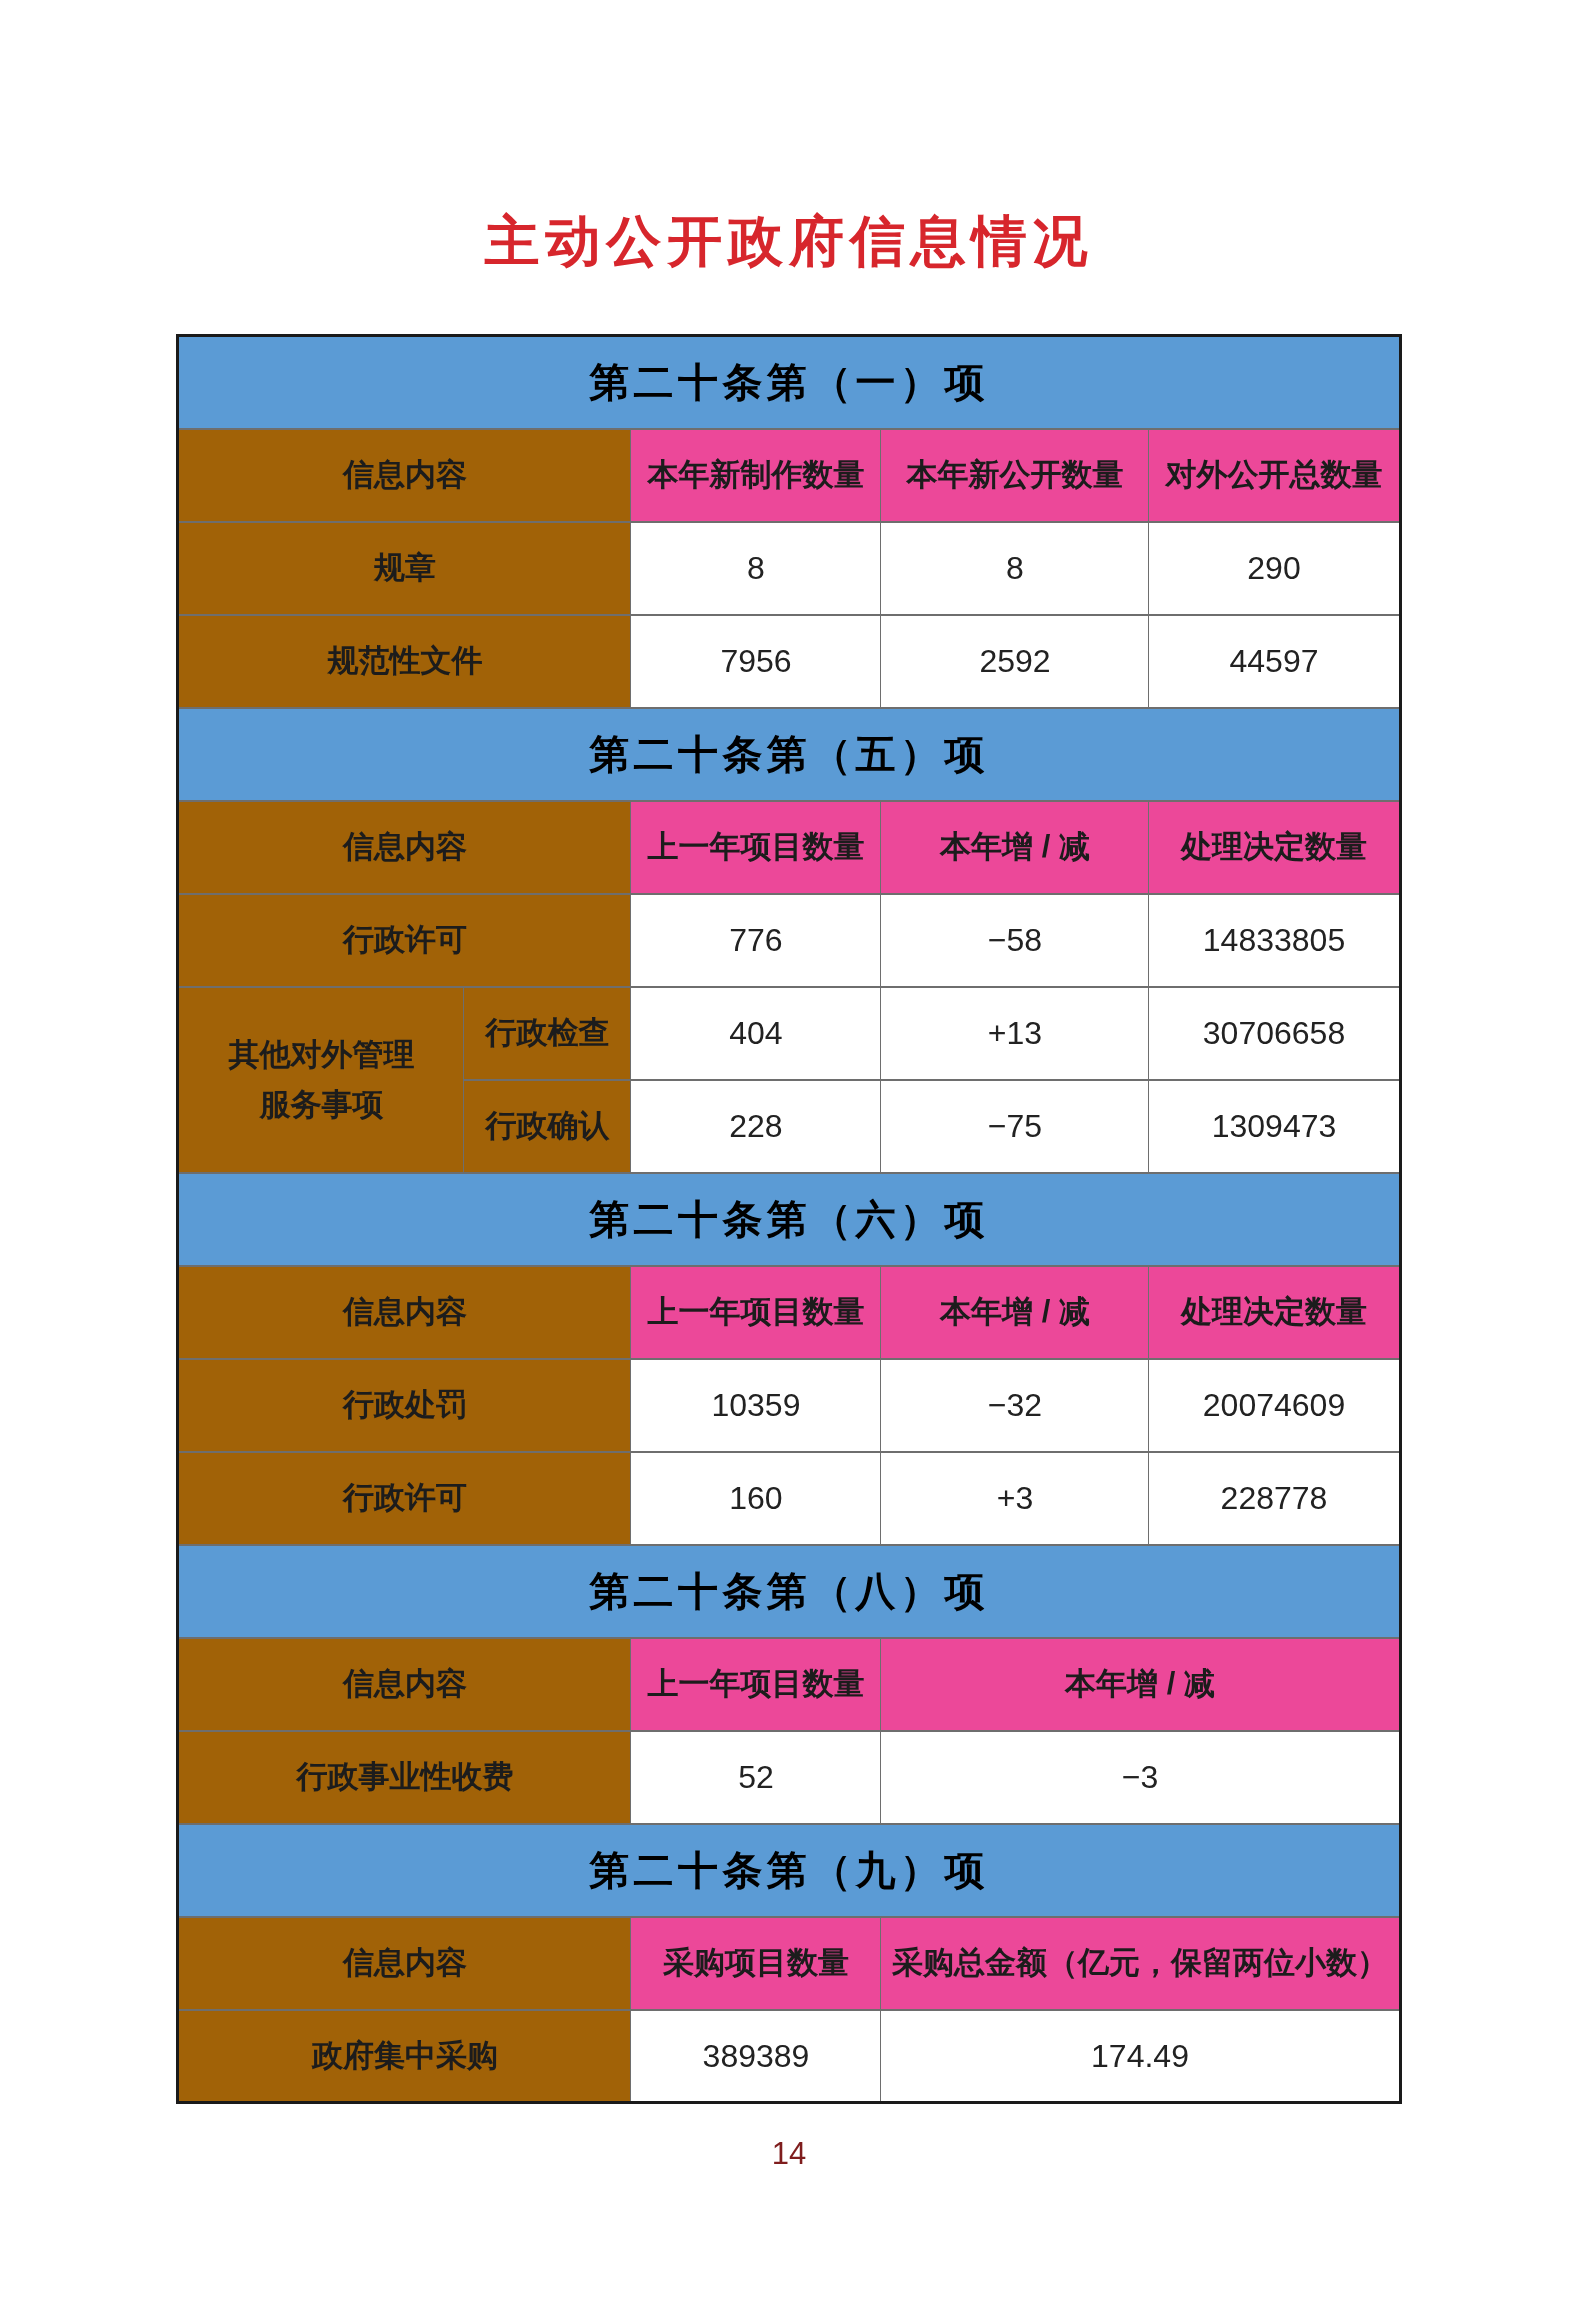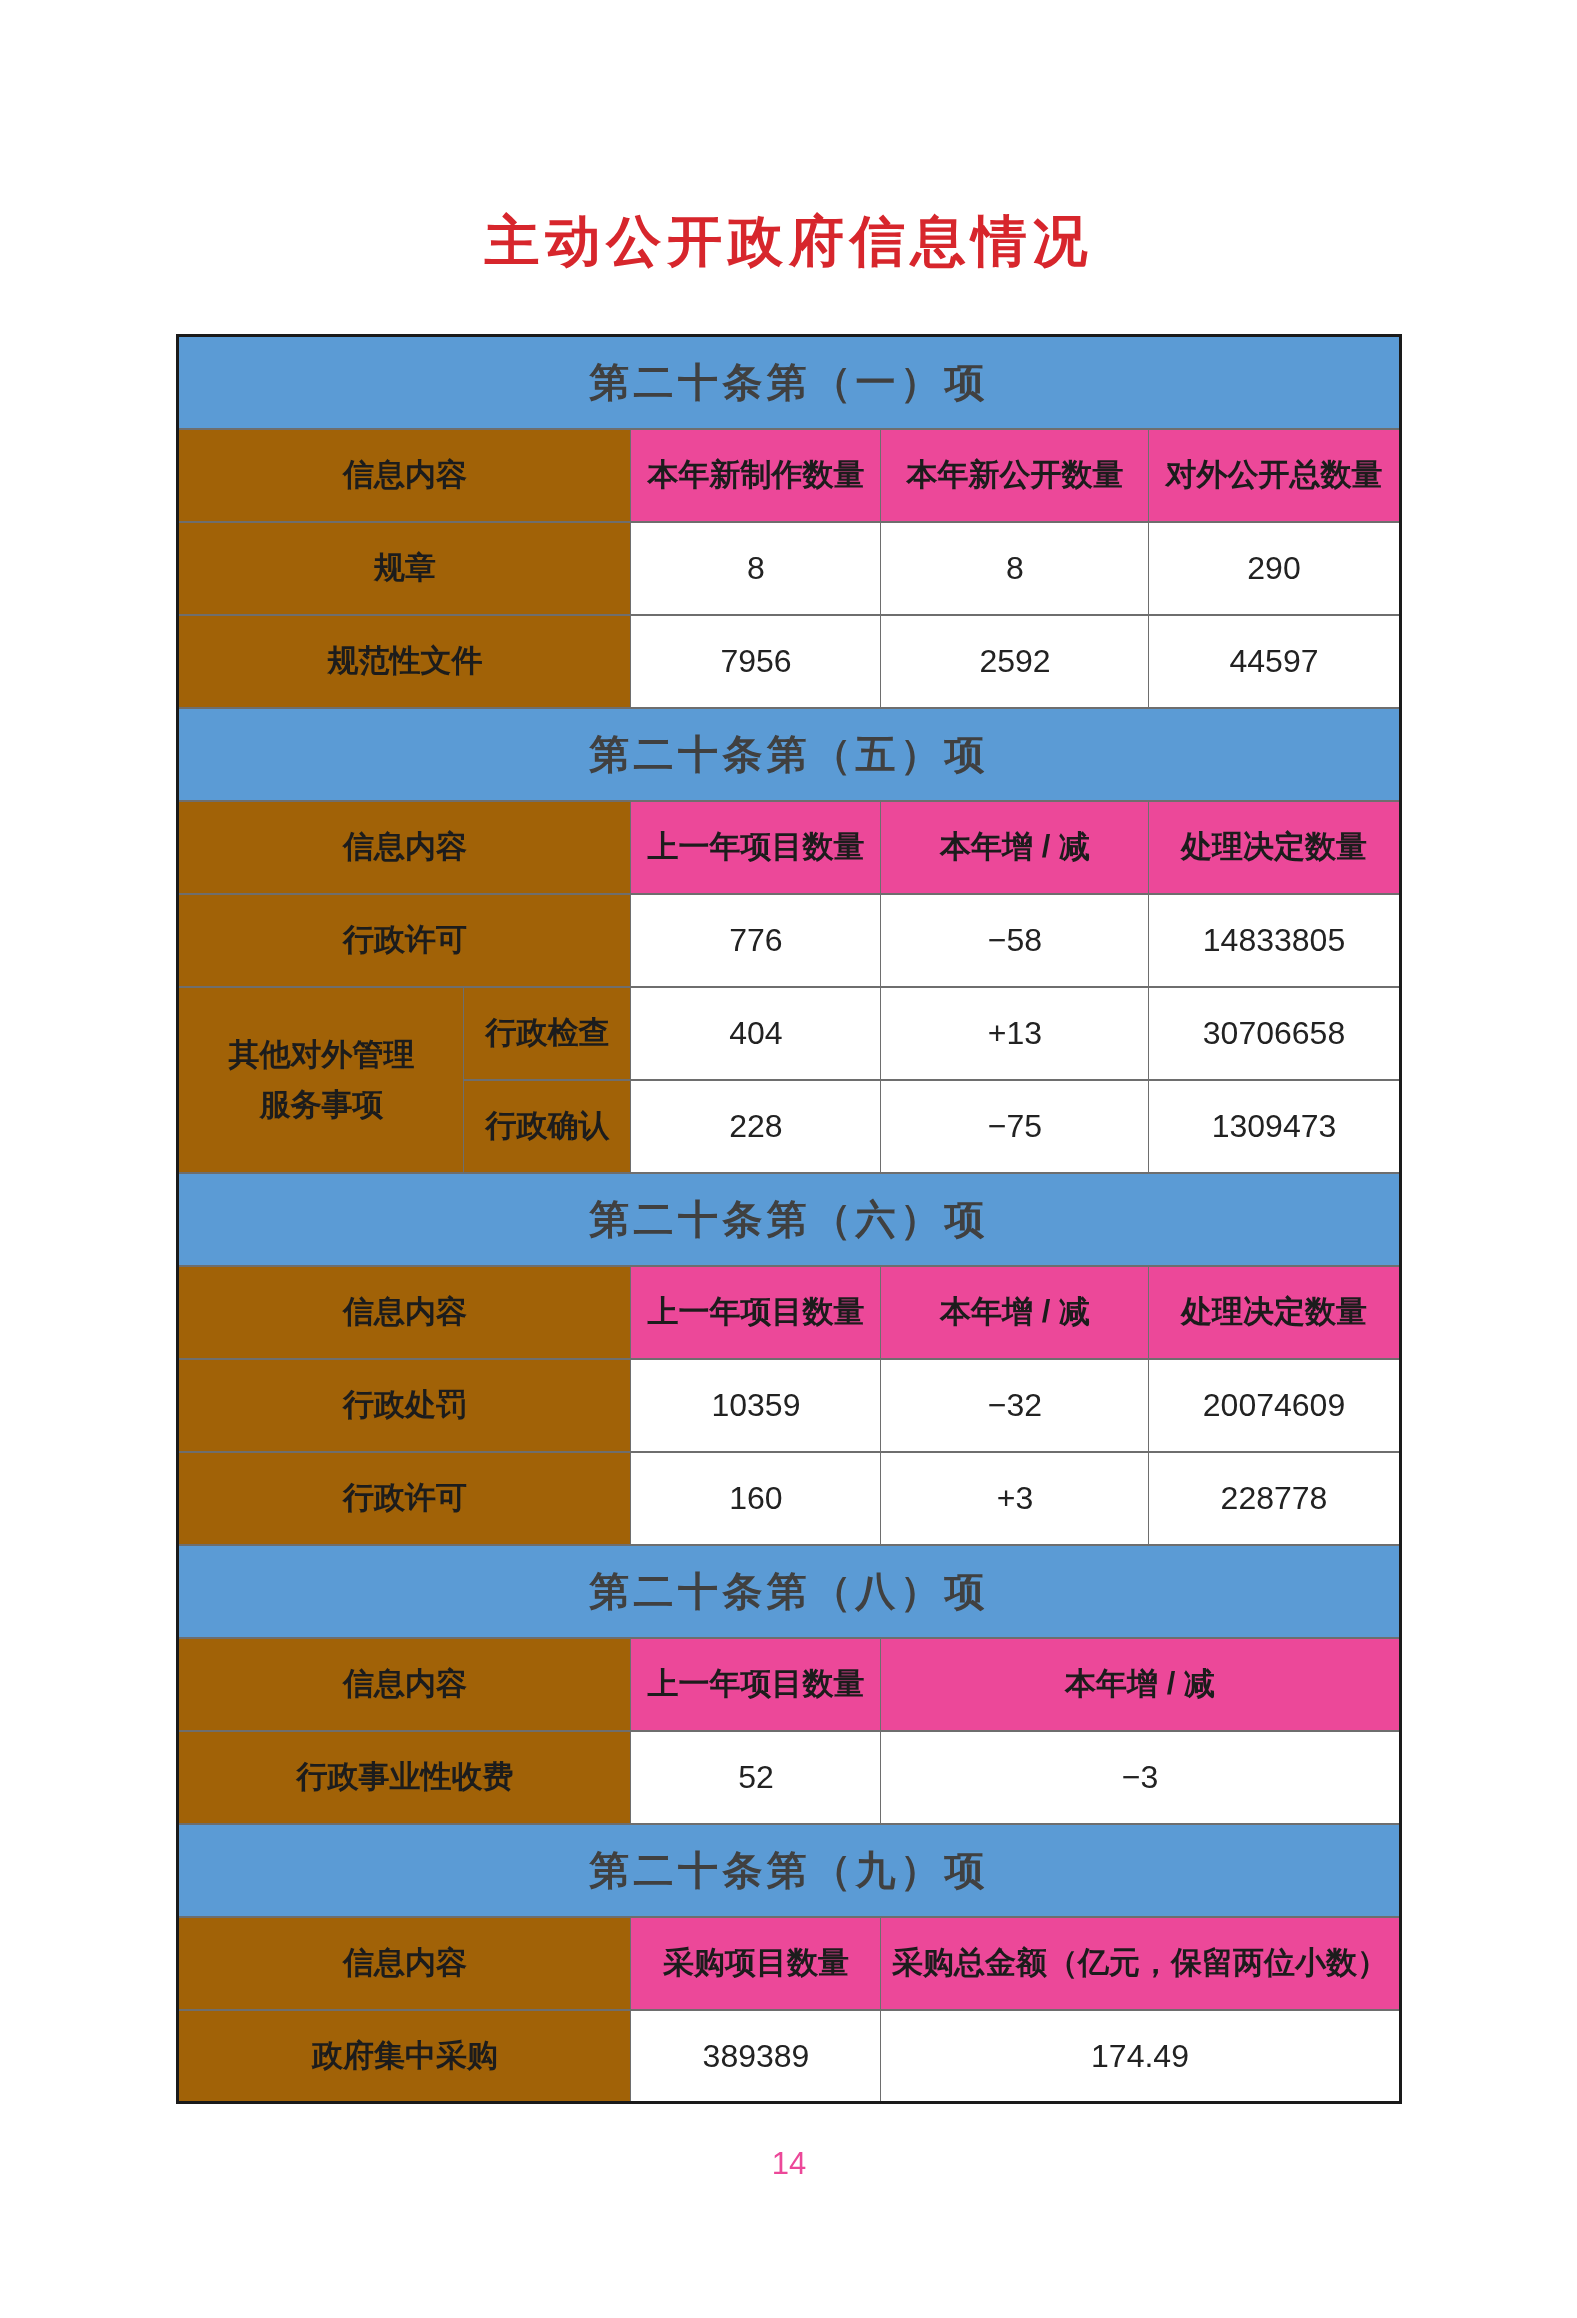--- a/index.html
+++ b/index.html
@@ -42,21 +42,21 @@
     border-right: 1.5px solid #6e6e6e;
     border-top: 2.2px solid #6e6e6e;
     border-bottom: 2.2px solid #6e6e6e;
     text-align: center;
     vertical-align: middle;
     overflow: hidden;
     padding: 0 4.4px;
   }
   tr.sec td {
     background: #5b9bd5;
-    color: #404040;
+    color: #000000;
     font-family: "Liberation Serif", serif;
     font-weight: 700;
     font-size: 40px;
     letter-spacing: 4.4px;
   }
   td.lbl {
     background: #a16207;
     font-weight: 700;
     font-size: 31px;
   }
@@ -69,25 +69,25 @@
     background: #ffffff;
     font-weight: 400;
     font-size: 32px;
     color: #222222;
   }
   td.pre {
     white-space: pre-line;
     line-height: 1.6;
   }
   .page-number {
-    margin-top: 41px;
+    margin-top: 31px;
     text-align: center;
     font-size: 31px;
     line-height: 1.2;
-    color: #ec4899;
+    color: #7f1d1d;
   }
 </style>
 </head>
 <body>
 
 <h1 class="page-title">主动公开政府信息情况</h1>
 
 <table class="gov-table">
   <colgroup>
     <col class="c1a">

